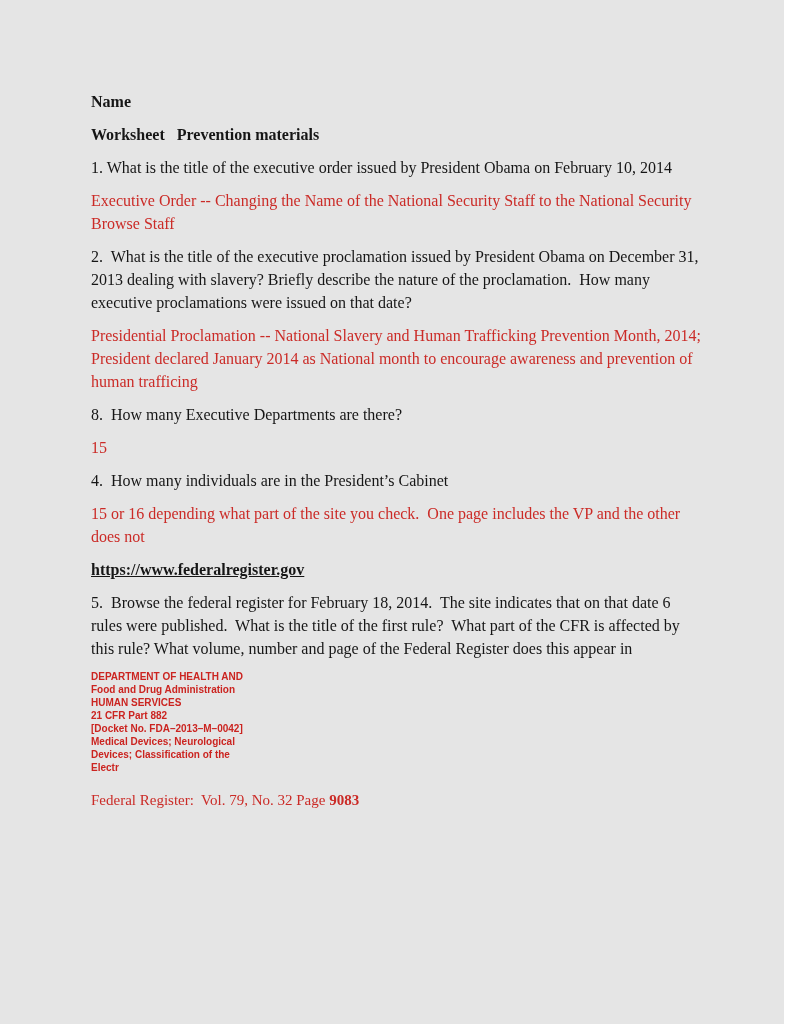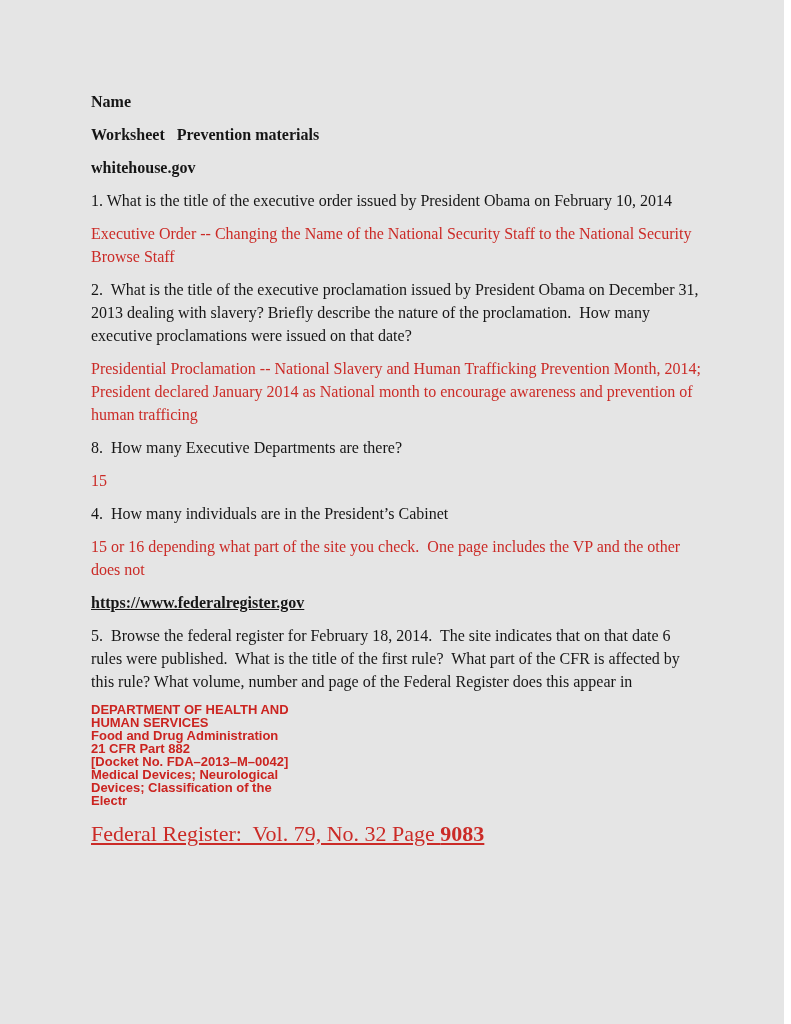--- a/index.html
+++ b/index.html
@@ -28,42 +28,40 @@
   .red { color: #cb2b27; }
   .link {
     font-weight: bold;
     text-decoration: underline;
     color: #161616;
     margin-top: 28px;
   }
   .rule-block {
     font-family: "Liberation Sans", sans-serif;
     font-weight: bold;
-    font-size: 13px;
+    font-size: 10px;
     line-height: 13px;
     color: #cb2420;
     margin: 2px 0 15px 0;
   }
   .fedline {
-    font-size: 22px;
+    font-size: 15px;
     line-height: 23px;
-    text-decoration: underline;
   }
 </style>
 </head>
 <body>
 
 <div class="page">
   <div class="content">
 
     <p class="b">Name</p>
 
     <p class="b">Worksheet   Prevention materials</p>
 
-    <p class="b">whitehouse.gov</p>
 
     <p>1. What is the title of the executive order issued by President Obama on February 10, 2014</p>
 
     <p class="red">Executive Order -- Changing the Name of the National Security Staff to the National Security Browse Staff</p>
 
     <p>2.  What is the title of the executive proclamation issued by President Obama on December 31, 2013 dealing with slavery? Briefly describe the nature of the proclamation.  How many executive proclamations were issued on that date?</p>
 
     <p class="red">Presidential Proclamation -- National Slavery and Human Trafficking Prevention Month, 2014; President declared January 2014 as National month to encourage awareness and prevention of human trafficing</p>
 
 
@@ -74,22 +72,22 @@
     <p>4.  How many individuals are in the President’s Cabinet</p>
 
     <p class="red">15 or 16 depending what part of the site you check.  One page includes the VP and the other does not</p>
 
     <p><span class="link">https://www.federalregister.gov</span></p>
 
     <p>5.  Browse the federal register for February 18, 2014.  The site indicates that on that date 6 rules were published.  What is the title of the first rule?  What part of the CFR is affected by this rule? What volume, number and page of the Federal Register does this appear in</p>
 
     <div class="rule-block">
       <div>DEPARTMENT OF HEALTH AND</div>
+      <div>Food and Drug Administration</div>
       <div>HUMAN SERVICES</div>
-      <div>Food and Drug Administration</div>
       <div>21 CFR Part 882</div>
       <div>[Docket No. FDA–2013–M–0042]</div>
       <div>Medical Devices; Neurological</div>
       <div>Devices; Classification of the</div>
       <div>Electr</div>
     </div>
 
     <p class="red fedline"><span>Federal Register:  Vol. 79, No. 32 Page </span><span class="b">9083</span></p>
 
   </div>

